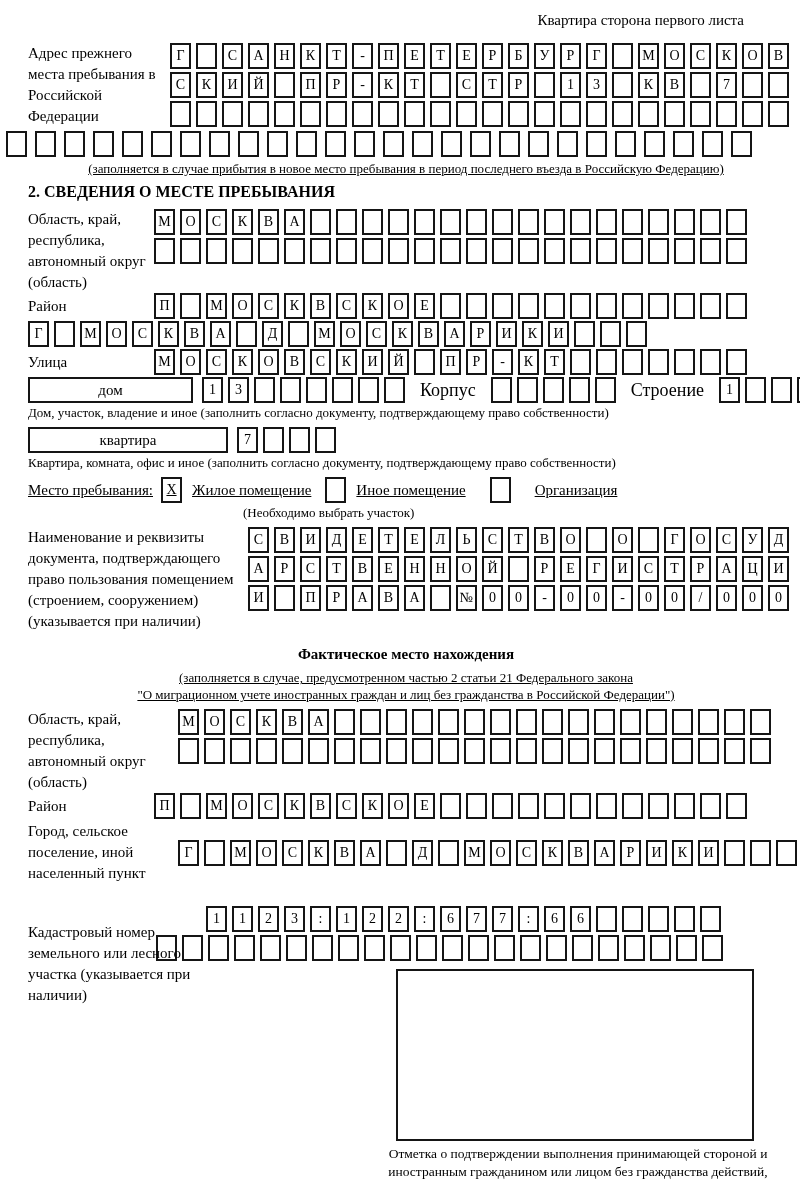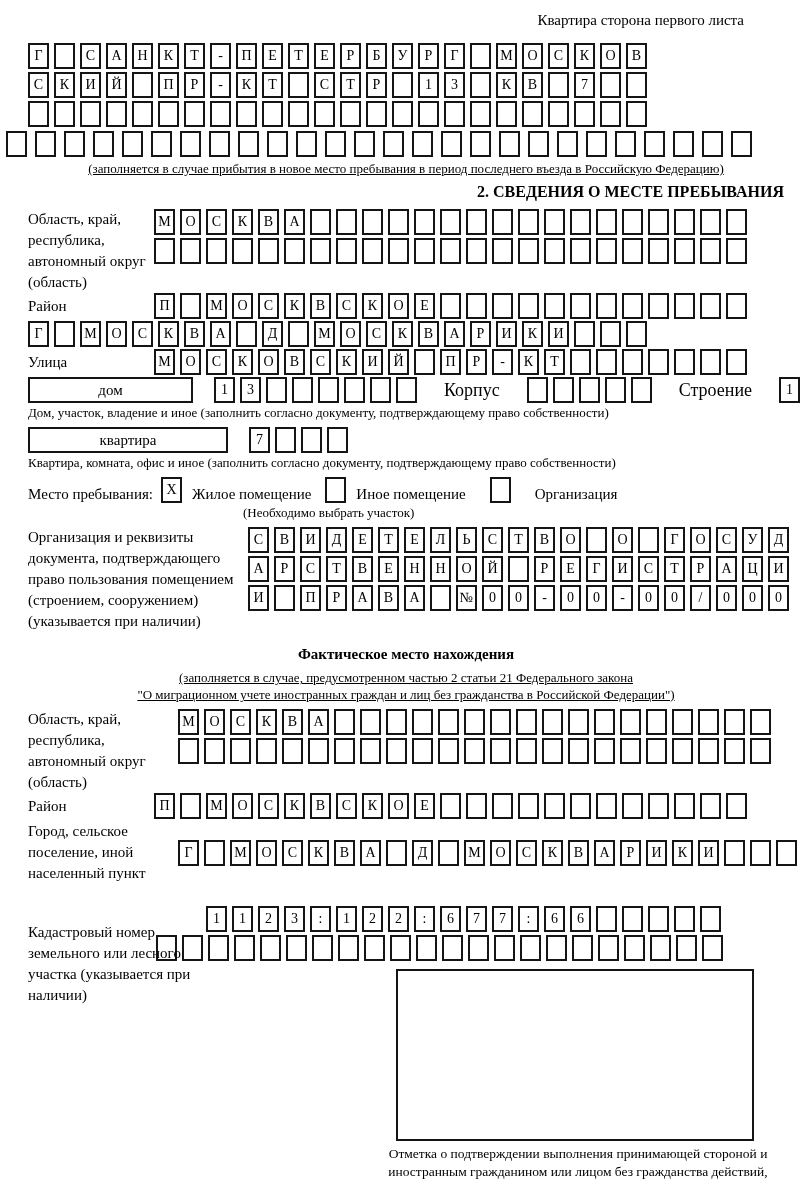--- a/index.html
+++ b/index.html
@@ -20,37 +20,37 @@
   .w220{width:220px;}
   .cells{display:flex;gap:5px;margin-bottom:3px;}
   .cell{
     display:inline-flex;align-items:center;justify-content:center;
     width:17px;height:22px;border:2px solid #151515;
     font-size:14px;line-height:1;background:#fff;flex:0 0 auto;
   }
   .fullrow{gap:8px;margin-left:-22px;margin-top:1px;}
   .note{font-size:13px;line-height:17px;}
   .center{text-align:center;text-decoration:underline;}
-  .sec-title{font-size:16px;font-weight:bold;text-align:right;margin:6px 0 8px 0;}
+  .sec-title{font-size:16px;font-weight:bold;text-align:left;margin:6px 0 8px 0;}
   .sub-title{font-size:15px;font-weight:bold;text-align:center;margin:14px 0 6px 0;}
   .rows-col{display:flex;flex-direction:column;}
   .vcenter{align-items:center;}
   .boxfield{
     box-sizing:border-box;border:2px solid #151515;height:26px;
     display:inline-flex;align-items:center;justify-content:center;
     font-size:15px;flex:0 0 auto;background:#fff;
   }
-  .house-row{display:flex;align-items:center;gap:21px;margin-top:2px;}
+  .house-row{display:flex;align-items:center;gap:9px;margin-top:2px;}
   .inline-label{font-size:18px;margin:0 6px;white-space:nowrap;}
   .checkbox{
     display:inline-flex;align-items:center;justify-content:center;
     width:17px;height:22px;border:2px solid #151515;font-size:14px;
     margin:0 10px 0 14px;flex:0 0 auto;
   }
-  .stay-row{display:flex;align-items:flex-end;font-size:15px;margin-top:4px;}
+  .stay-row{display:flex;align-items:center;font-size:15px;margin-top:4px;text-decoration:underline;}
   .small-note{font-size:13px;margin:2px 0 6px 0;}
   .cad-wrap{margin-top:2px;}
   .cad-row1{margin-left:178px;}
   .cad-row2{margin-left:128px;}
   .stamp-box{
     box-sizing:border-box;width:358px;height:172px;border:2px solid #151515;
     margin-left:368px;margin-top:8px;background:#fff;
   }
   .stamp-note{
     width:420px;margin-left:340px;margin-top:4px;
@@ -60,20 +60,21 @@
 </style>
 </head>
 <body>
 
 <div class="page">
   <div class="header">Квартира сторона первого листа</div>
 
   <div class="inner">
 
     <div class="flex">
+      <div class="label w142">Адрес прежнего места пребывания в Российской Федерации</div>
       <div class="rows-col">
         <div class="cells">
             <span class="cell">Г</span>
             <span class="cell"></span>
             <span class="cell">С</span>
             <span class="cell">А</span>
             <span class="cell">Н</span>
             <span class="cell">К</span>
             <span class="cell">Т</span>
             <span class="cell">-</span>
@@ -369,21 +370,21 @@
       <span class="checkbox" style="margin-left:8px">X</span>
       <span>Жилое помещение</span>
       <span class="checkbox"></span>
       <span>Иное помещение</span>
       <span class="checkbox" style="margin-left:24px;margin-right:24px"></span>
       <span>Организация</span>
     </div>
     <div class="small-note" style="margin-left:215px">(Необходимо выбрать участок)</div>
 
     <div class="flex">
-      <div class="label w220">Организация и реквизиты документа, подтверждающего право пользования помещением (строением, сооружением) (указывается при наличии)</div>
+      <div class="label w220">Наименование и реквизиты документа, подтверждающего право пользования помещением (строением, сооружением) (указывается при наличии)</div>
       <div class="rows-col">
         <div class="cells">
             <span class="cell">С</span>
             <span class="cell">В</span>
             <span class="cell">И</span>
             <span class="cell">Д</span>
             <span class="cell">Е</span>
             <span class="cell">Т</span>
             <span class="cell">Е</span>
             <span class="cell">Л</span>

